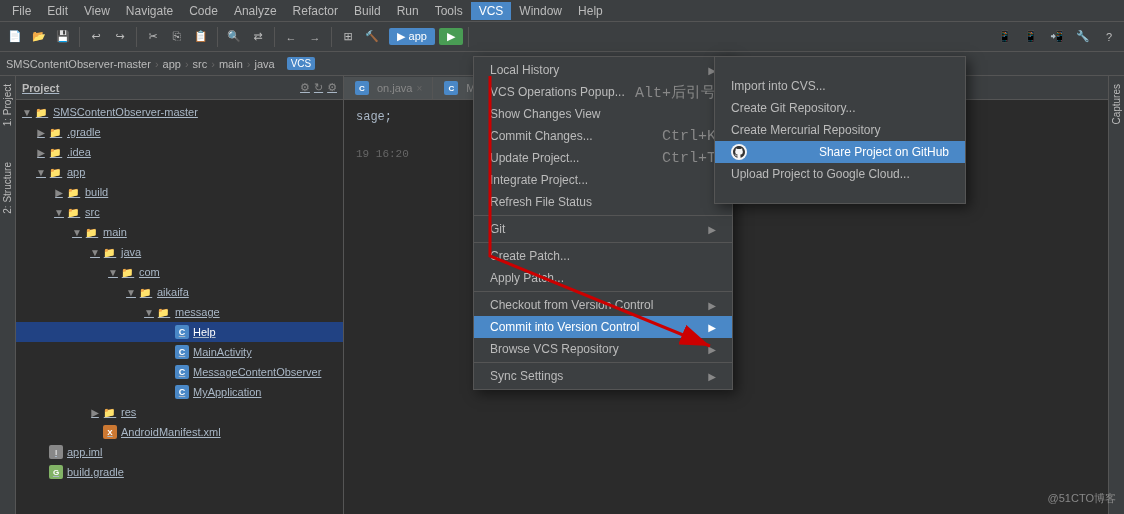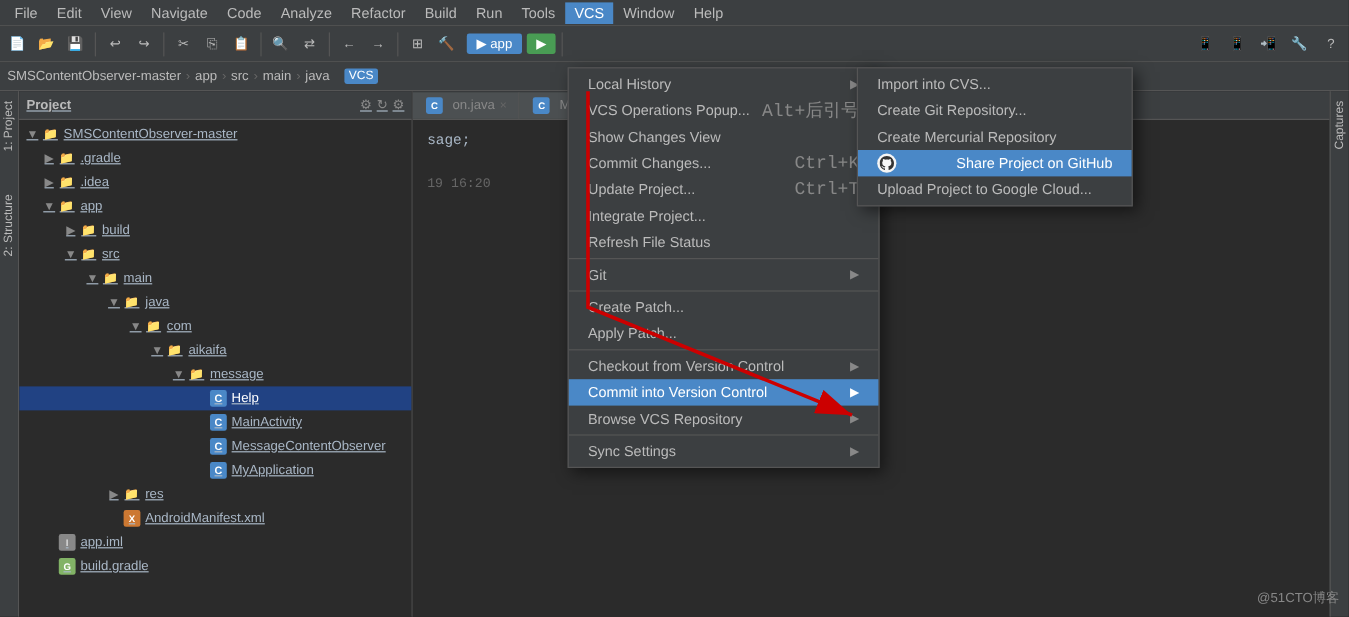--- a/index.html
+++ b/index.html
@@ -326,23 +326,23 @@
     .menu-item.highlighted .menu-arrow { color: white; }
 
     
     .sub-menu-import {
       position: absolute;
       top: 56px;
       left: 714px;
       background: #3c3f41;
       border: 1px solid #555;
       box-shadow: 4px 4px 12px rgba(0,0,0,0.5);
-      width: 230px;
+      width: 252px;
       z-index: 101;
-      padding: 2px 0;
+      padding: 18px 0;
     }
 
     
     .red-arrow {
       position: absolute;
       z-index: 200;
     }
 
     
     .vcs-badge {

